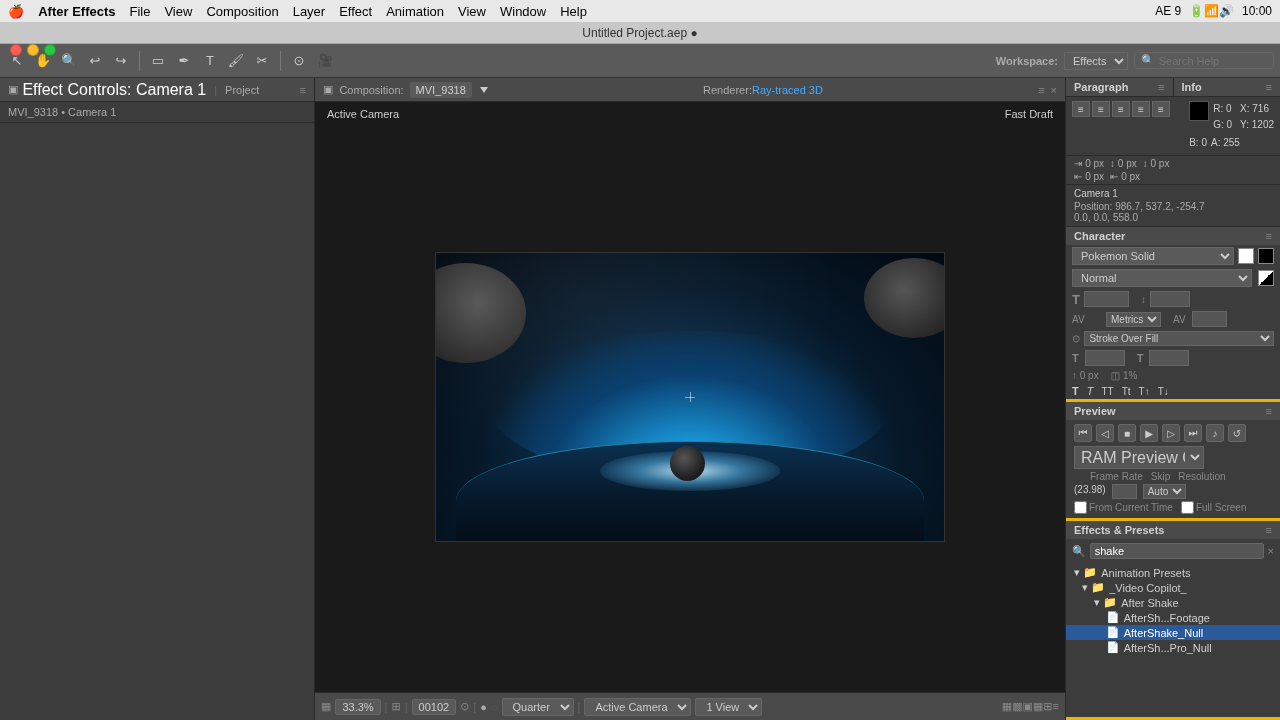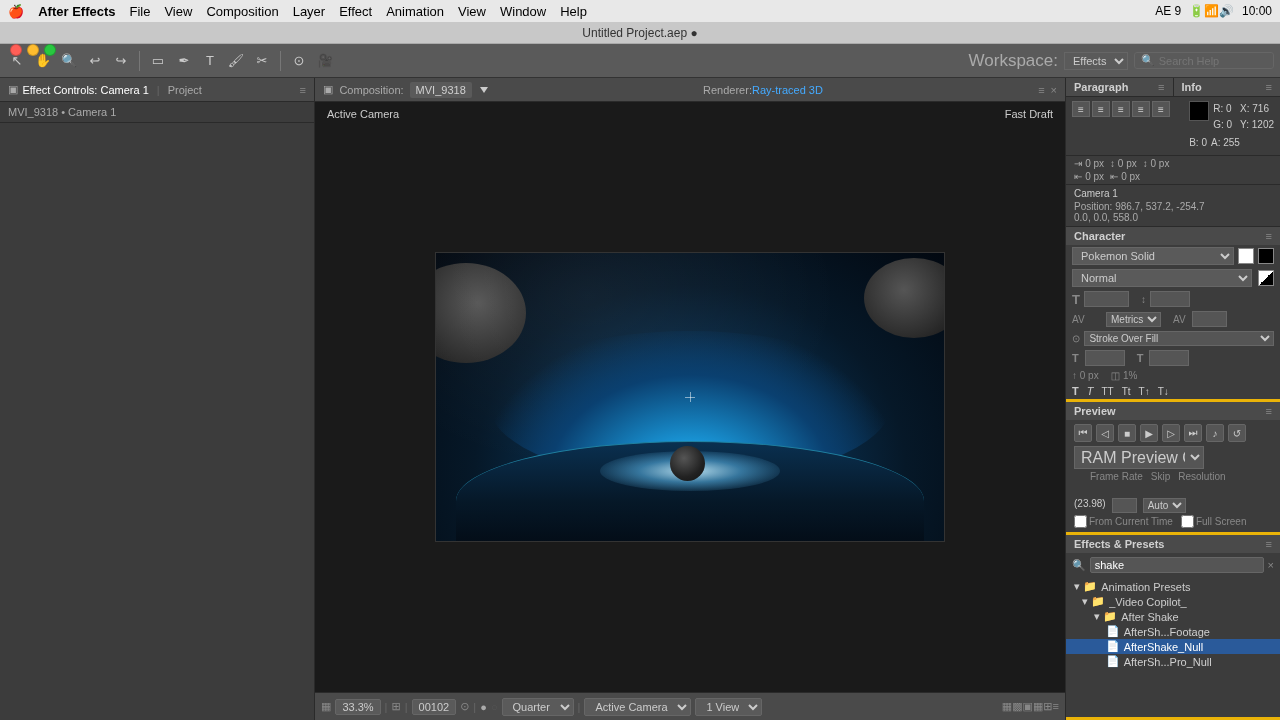--- a/index.html
+++ b/index.html
@@ -126,38 +126,38 @@
   <div class="toolbar-sep"></div>
   <div class="toolbar-btn">▭</div>
   <div class="toolbar-btn">✒</div>
   <div class="toolbar-btn">T</div>
   <div class="toolbar-btn">🖌</div>
   <div class="toolbar-btn">✂</div>
   <div class="toolbar-sep"></div>
   <div class="toolbar-btn">⊙</div>
   <div class="toolbar-btn">🎥</div>
   <div style="margin-left:auto; display:flex; align-items:center; gap:6px;">
-    <span style="color:#aaa; font-size:17px;">Workspace:</span>
+    <span style="color:#aaa; font-size:11px;font-weight:bold;">Workspace:</span>
     <select style="background:#5a5a5a; border:1px solid #666; color:#ccc; font-size:11px; padding:1px 4px;">
       <option>Effects</option>
     </select>
     <div style="display:flex; align-items:center; gap:4px; background:#5a5a5a; border:1px solid #666; border-radius:3px; padding:1px 6px; width:140px;">
       <span style="color:#aaa; font-size:11px;">🔍</span>
       <input type="text" placeholder="Search Help" style="background: transparent; border: none; color: rgb(204, 204, 204); font-size: 11px; outline: none; width: 100px;" value="">
     </div>
   </div>
 </div>
 
 <div class="main-layout">
 
   <div class="left-panel">
 
     <div class="panel-header">
       <span style="color:#aaa;">▣</span>
-      <span style="color:#fff; font-size:11px;">Effect Controls: Camera 1</span>
+      <span style="color:#fff; font-size:16px;">Effect Controls: Camera 1</span>
       <span style="color:#666; margin:0 4px;">|</span>
       <span style="color:#aaa; font-size:11px;">Project</span>
       <span style="margin-left:auto; color:#888;">≡</span>
     </div>
     <div style="padding:4px 8px; font-size:11px; color:#aaa; border-bottom:1px solid #2a2a2a;">MVI_9318 • Camera 1</div>
     <div class="panel-content">
       
     </div>
   </div>
 
@@ -349,21 +349,21 @@
           <div class="preview-btn">▷</div>
           <div class="preview-btn">⏭</div>
           <div class="preview-btn">♪</div>
           <div class="preview-btn">↺</div>
         </div>
         <div style="font-size:10px; color:#888; margin-bottom:2px;">
           <select class="preview-dropdown" style="width:130px;">
             <option>RAM Preview Options</option>
           </select>
         </div>
-        <div style="display:flex; gap:8px; font-size:10px; color:#888; margin-bottom:16px;padding-left:16px;">
+        <div style="display:flex; gap:8px; font-size:10px; color:#888; margin-bottom:2px;padding-left:16px;">
           <span>Frame Rate</span>
           <span>Skip</span>
           <span>Resolution</span>
         </div>
         <div style="display:flex; gap:6px; font-size:10px; color:#ccc; margin-bottom:2px;">
           <span>(23.98)</span>
           <input type="text" style="width: 25px; background: rgb(85, 85, 85); border: 1px solid rgb(102, 102, 102); color: rgb(204, 204, 204); font-size: 10px; padding: 1px 2px;">
           <select style="background:#555; border:1px solid #666; color:#ccc; font-size:10px;">
             <option>Auto</option>
           </select>

